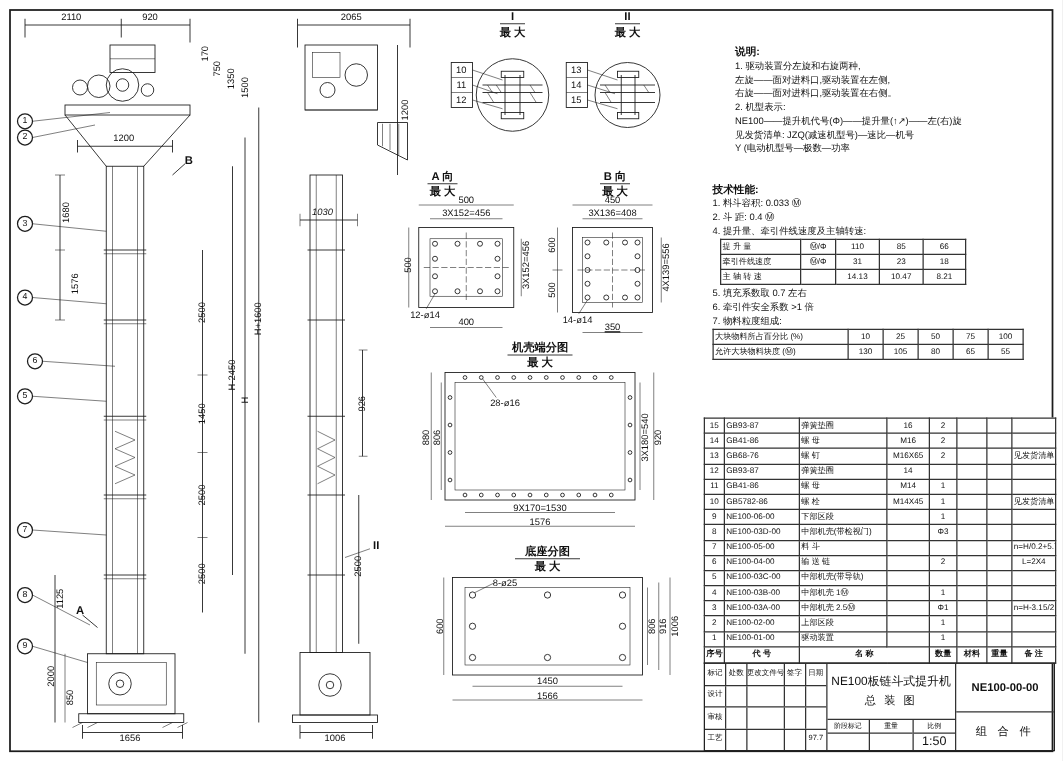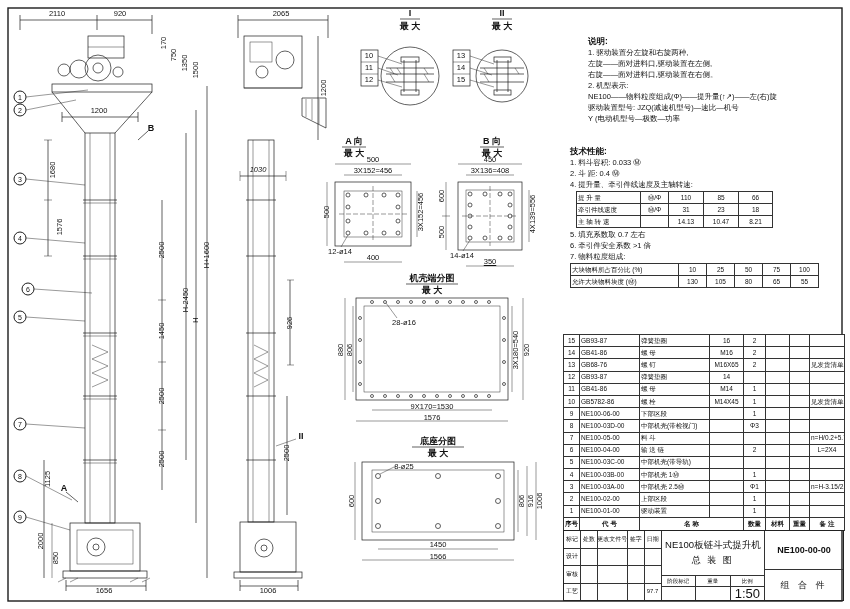--- a/index.html
+++ b/index.html
@@ -32,21 +32,21 @@
   .tb-cell{flex:1;border-right:.6px solid #333;font-size:6px;line-height:1.1;display:flex;align-items:center;justify-content:center;overflow:hidden;white-space:nowrap;}
   .tb-cell:last-child{border-right:none;}
   .tb-mid{width:104px;border-right:.6px solid #333;display:flex;flex-direction:column;}
   .tb-title{flex:1;display:flex;flex-direction:column;align-items:center;justify-content:center;border-bottom:.6px solid #333;}
   .tb-product{font-size:9.5px;font-weight:normal;white-space:nowrap;}
   .tb-sheetname{font-size:9px;letter-spacing:2px;margin-top:2px;}
   .tb-stage{display:flex;height:24px;}
   .tb-stage .col{flex:1;border-right:.6px solid #333;display:flex;flex-direction:column;}
   .tb-stage .col:last-child{border-right:none;}
   .tb-stage .lab{font-size:5.5px;text-align:center;border-bottom:.6px solid #333;height:10px;line-height:10px;overflow:hidden;}
-  .tb-stage .val{flex:1;font-size:13px;text-align:center;line-height:13px;}
+  .tb-stage .val{flex:1;font-size:10px;text-align:center;line-height:13px;}
   .tb-right{width:79px;display:flex;flex-direction:column;}
   .tb-no{flex:1;display:flex;align-items:center;justify-content:center;font-size:9px;font-weight:bold;border-bottom:.6px solid #333;white-space:nowrap;}
   .tb-asm{height:30px;display:flex;align-items:center;justify-content:center;font-size:9px;letter-spacing:3px;}
 </style>
 </head>
 <body>
 
 <div class="sheet">
 
   
@@ -398,22 +398,22 @@
     </div>
 
   
   <div class="abs" style="left:588px;top:36px;">
     <div class="tline heading">说明:</div>
     <div id="notes-lines">
         <div class="tline">1. 驱动装置分左旋和右旋两种,</div>
         <div class="tline">左旋——面对进料口,驱动装置在左侧,</div>
         <div class="tline">右旋——面对进料口,驱动装置在右侧。</div>
         <div class="tline">2. 机型表示:</div>
-        <div class="tline">NE100——物料粒度组成(Φ)——提升量(↑↗)——左(右)旋</div>
-        <div class="tline">驱动装置型号: JZQ(减速机型号)—速比—机号</div>
+        <div class="tline">NE100——提升机代号(Φ)——提升量(↑↗)——左(右)旋</div>
+        <div class="tline">见发货清单: JZQ(减速机型号)—速比—机号</div>
         <div class="tline">Y (电动机型号—极数—功率</div>
       </div>
   </div>
 
   <div class="abs" style="left:570px;top:146px;">
     <div class="tline heading">技术性能:</div>
     <div id="tech-lines1">
         <div class="tline">1. 料斗容积: 0.033 Ⓜ</div>
         <div class="tline">2. 斗  距: 0.4 Ⓜ</div>
         <div class="tline">4. 提升量、牵引件线速度及主轴转速:</div>

